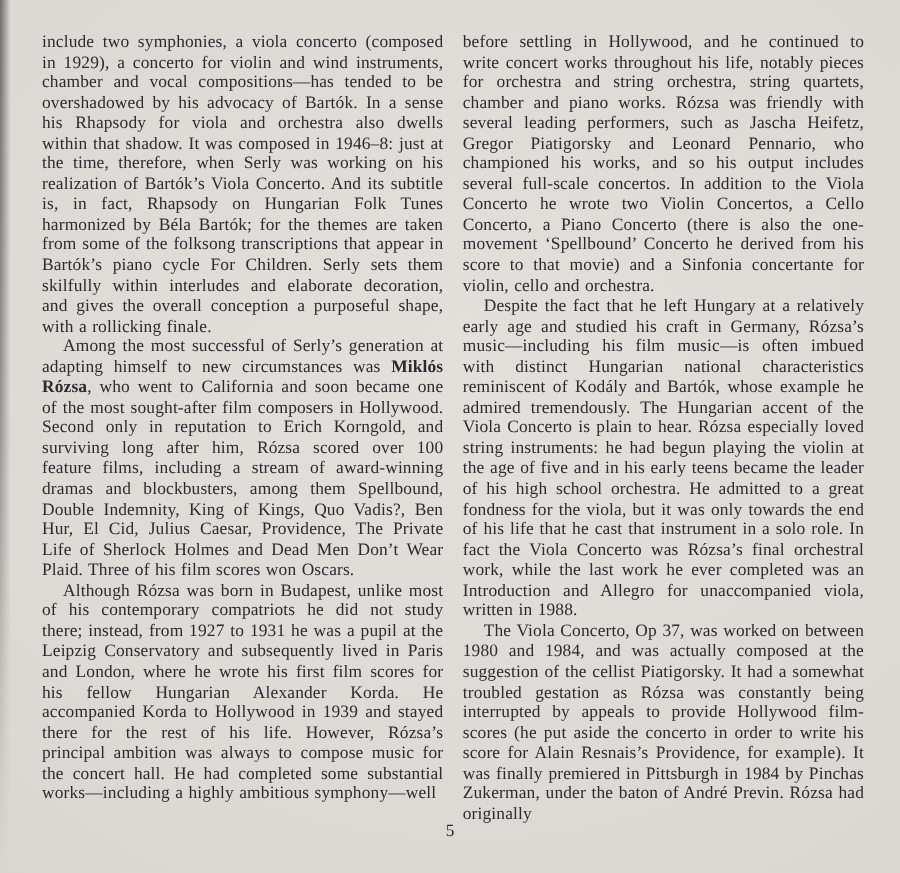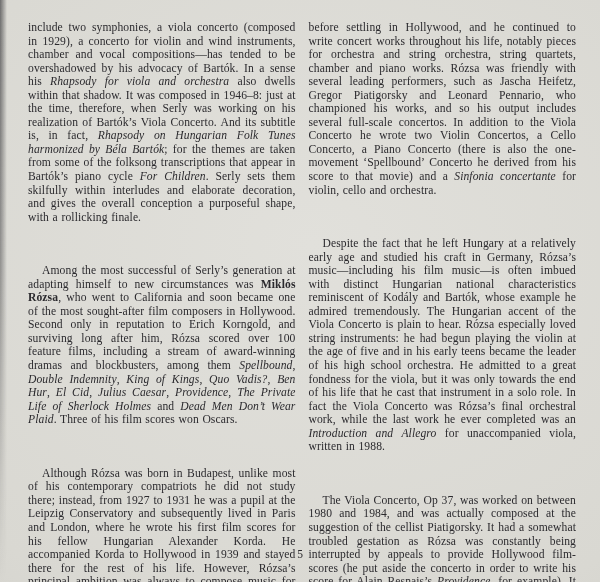--- a/index.html
+++ b/index.html
@@ -58,23 +58,22 @@
     margin: 0;
     font-size: 11.6px;
     line-height: 13.55px;
     text-align: justify;
     letter-spacing: 0.1px;
     word-spacing: 0.6px;
     color: var(--ink);
   }
   .para.indent {
     text-indent: 14px;
-    margin-top: 40px;
   }
-  .run.italic { font-style: italic; }
+  .run.italic { }
   .run.bold   { font-weight: bold; }
   .page-number {
     position: absolute;
     left: 0;
     right: 0;
     bottom: 22px;
     text-align: center;
     font-size: 11.5px;
     color: var(--ink);
   }

